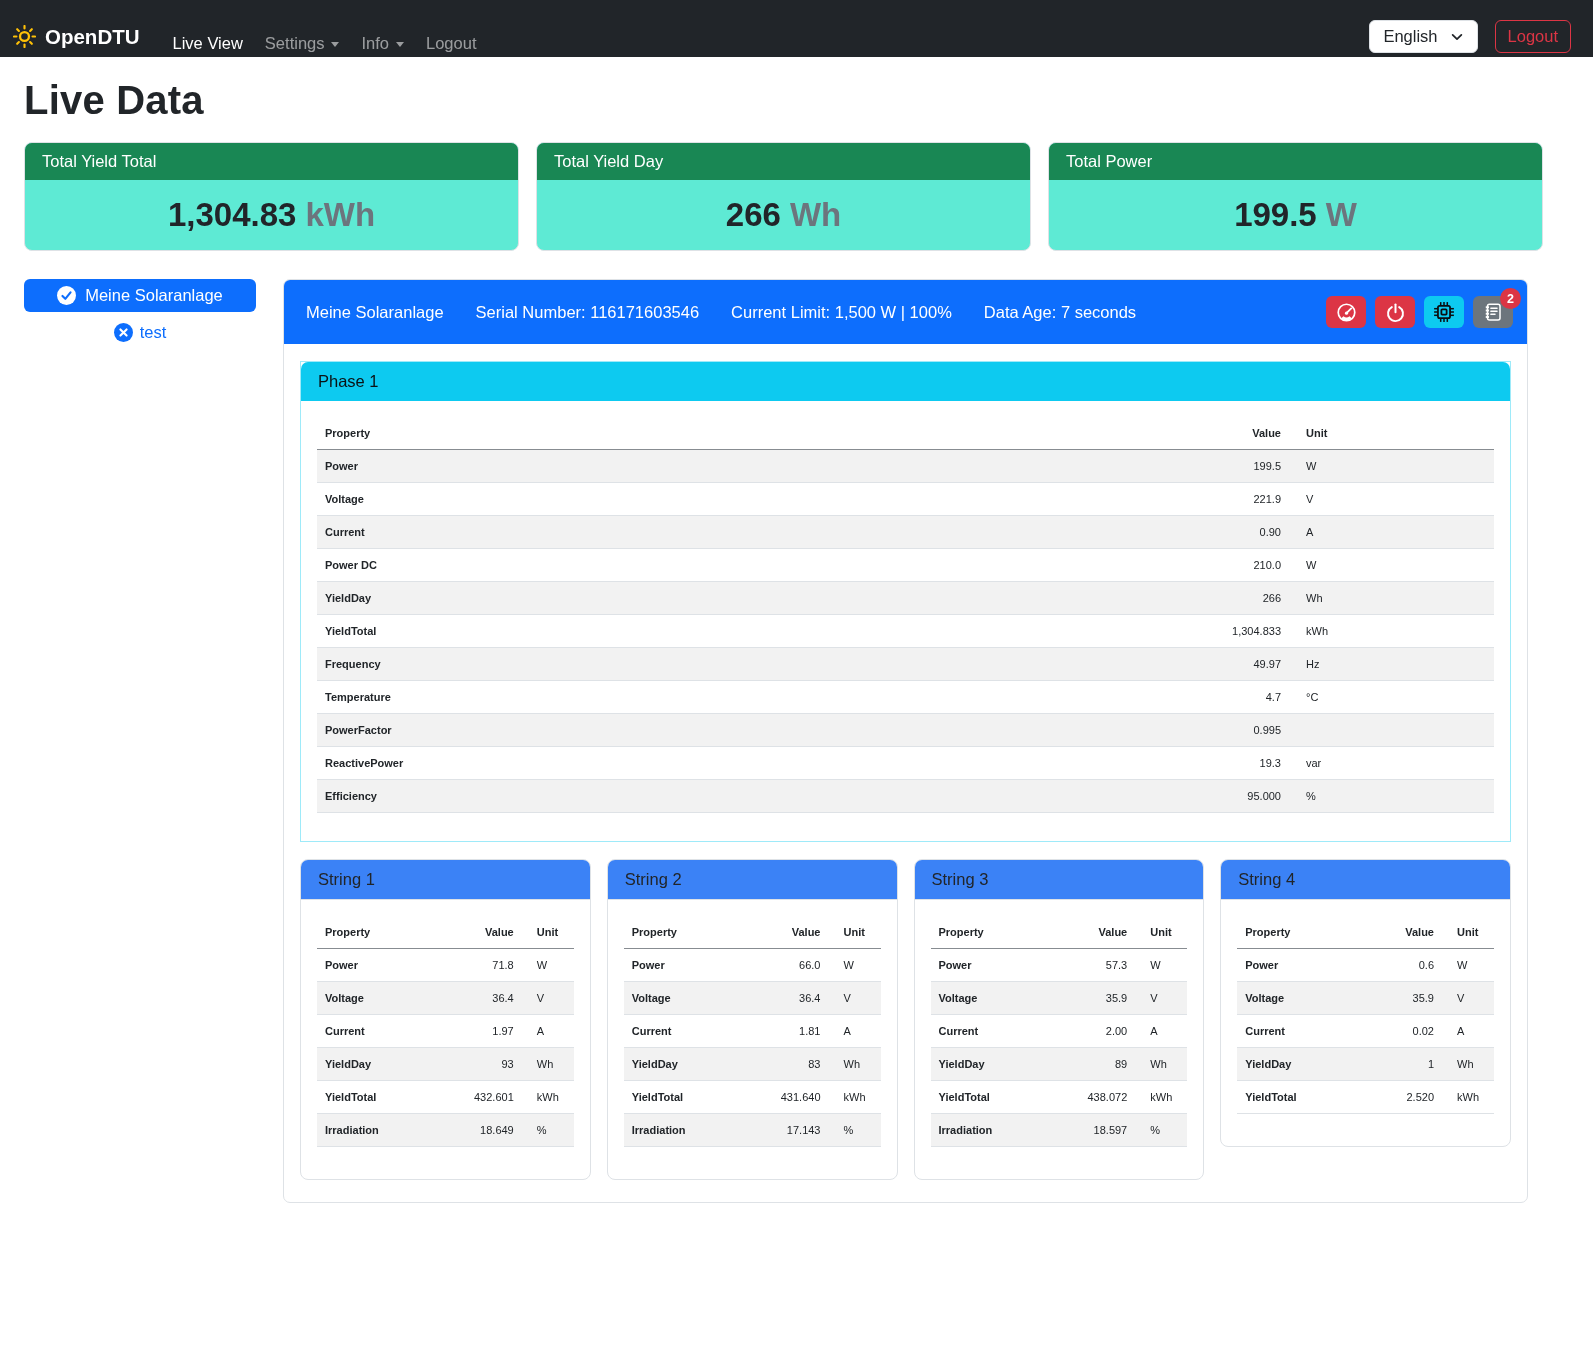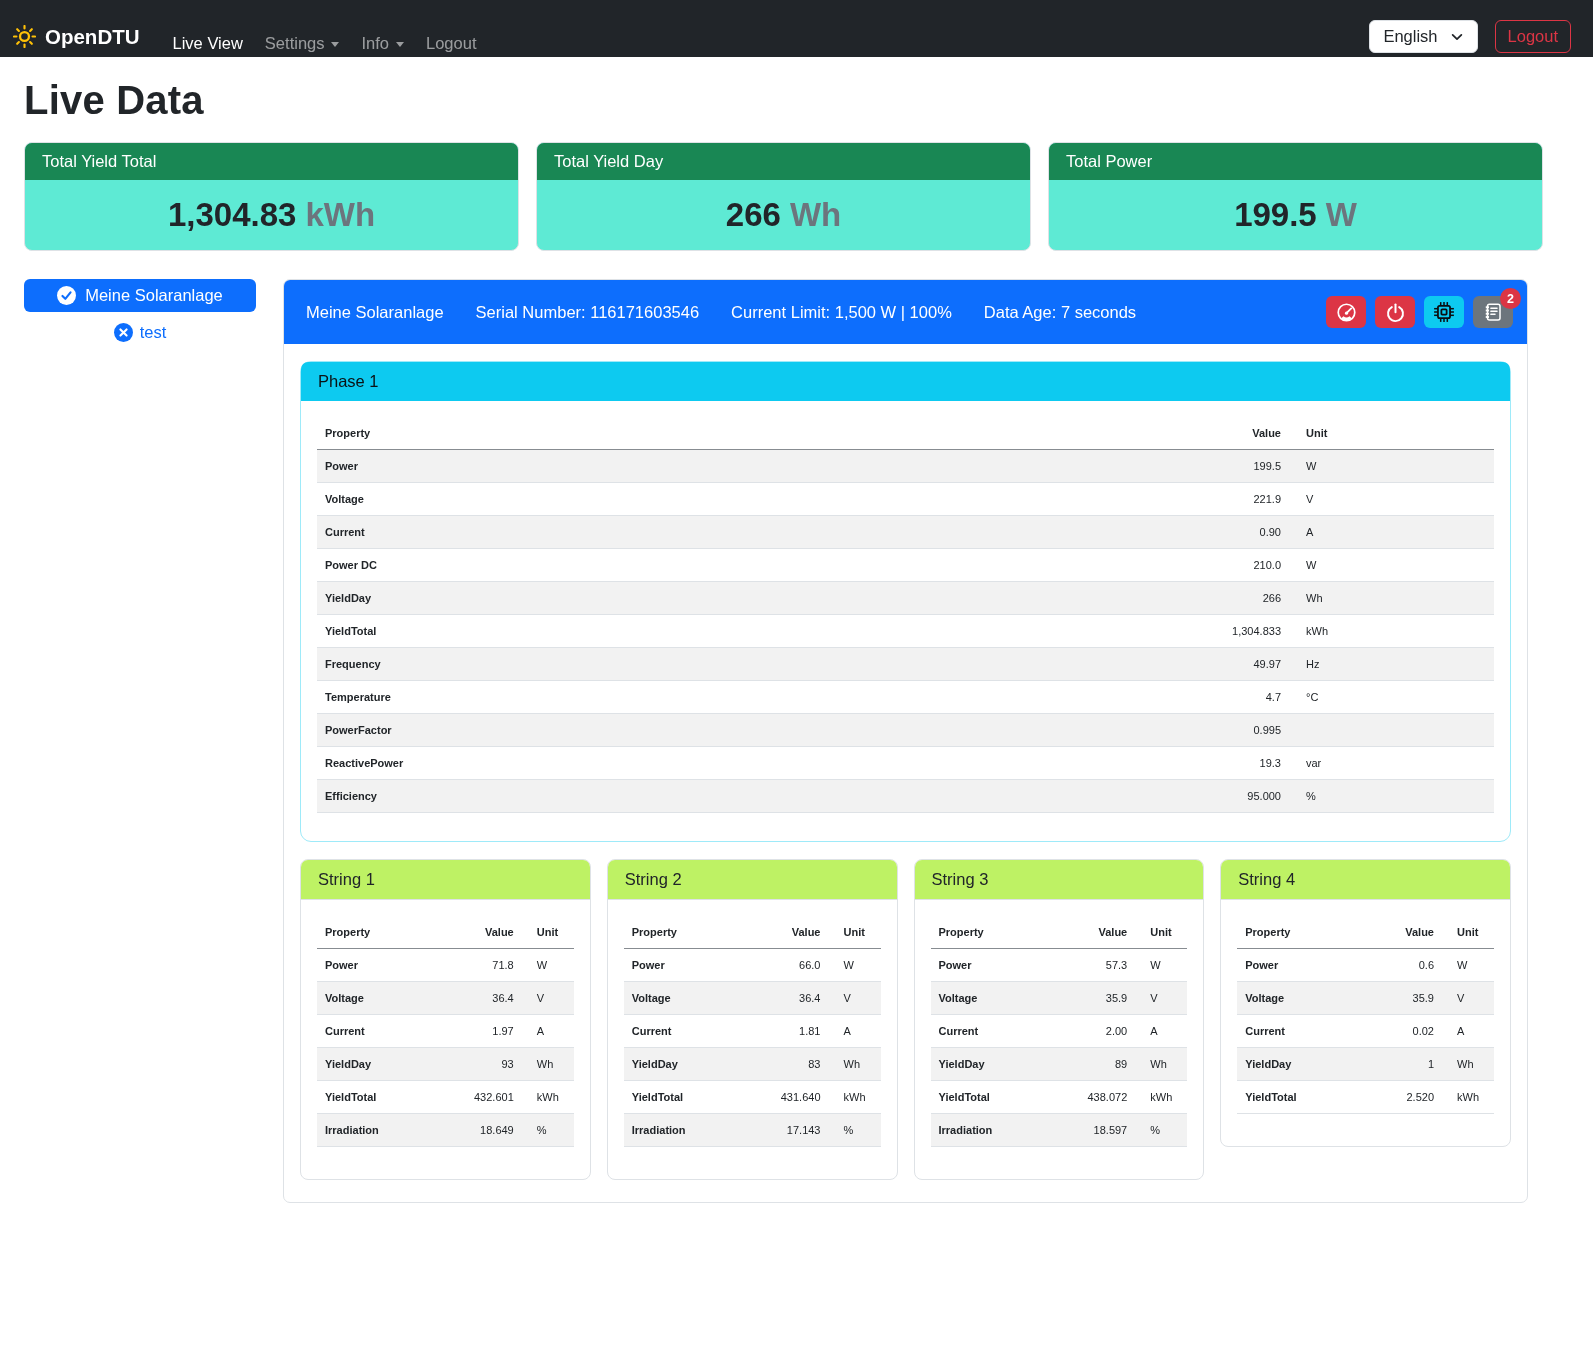--- a/index.html
+++ b/index.html
@@ -67,42 +67,42 @@
   .btn-info   { background:#0dcaf0; }
   .btn-secondary { background:#6c757d; }
   .evt-badge {
     position:absolute; top:-8px; right:-8px; width:21px; height:21px; border-radius:50%;
     background:#dc3545; color:#fff; font-size:12.5px; font-weight:600;
     display:flex; align-items:center; justify-content:center;
   }
   .inv-body { padding:17px 16px 22px 16px; }
 
   
-  .phase-panel { border:1px solid #9eeaf9; border-radius:11px; margin-bottom:17px; }
+  .phase-panel { border:1px solid #9eeaf9; border-radius:0; margin-bottom:17px; }
   .phase-header { background:#0dcaf0; color:#0b1215; padding:10px 17px; border-radius:7px 7px 0 0; }
   .phase-body { padding:16px 16px 28px 16px; }
 
   
   table { width:100%; border-collapse:collapse; font-size:11px; }
   th, td { padding:10px 8px; text-align:left; }
   thead th { border-bottom:1px solid #878c91; font-weight:700; }
   tbody td { border-bottom:1px solid #dee2e6; }
   td.prop { font-weight:700; }
   th.val, td.val { text-align:right; }
   .phase-table th.val, .phase-table td.val { width:120px; }
   .phase-table th.unit, .phase-table td.unit { width:205px; padding-left:17px; }
   .phase-table tbody tr:nth-child(odd) { background:#f2f2f2; }
   .string-table th.val, .string-table td.val { width:84px; }
   .string-table th.unit, .string-table td.unit { width:52px; padding-left:15px; }
   .string-table tbody tr:nth-child(even) { background:#f2f2f2; }
 
   
   .strings-row { display:grid; grid-template-columns:repeat(4,1fr); gap:16px; align-items:start; }
   .string-card { border:1px solid #dee2e6; border-radius:8px; background:#fff; }
-  .string-card-header { background:#bef264; padding:10px 17px; border-bottom:1px solid #dee2e6; border-radius:7px 7px 0 0; }
+  .string-card-header { background:#3b82f6; padding:10px 17px; border-bottom:1px solid #dee2e6; border-radius:7px 7px 0 0; }
   .string-card-body { padding:16px 16px 32px 16px; }
 
   svg { display:block; }
 </style>
 </head>
 <body>
 
 <nav class="navbar">
   <div class="brand">
     <span>

